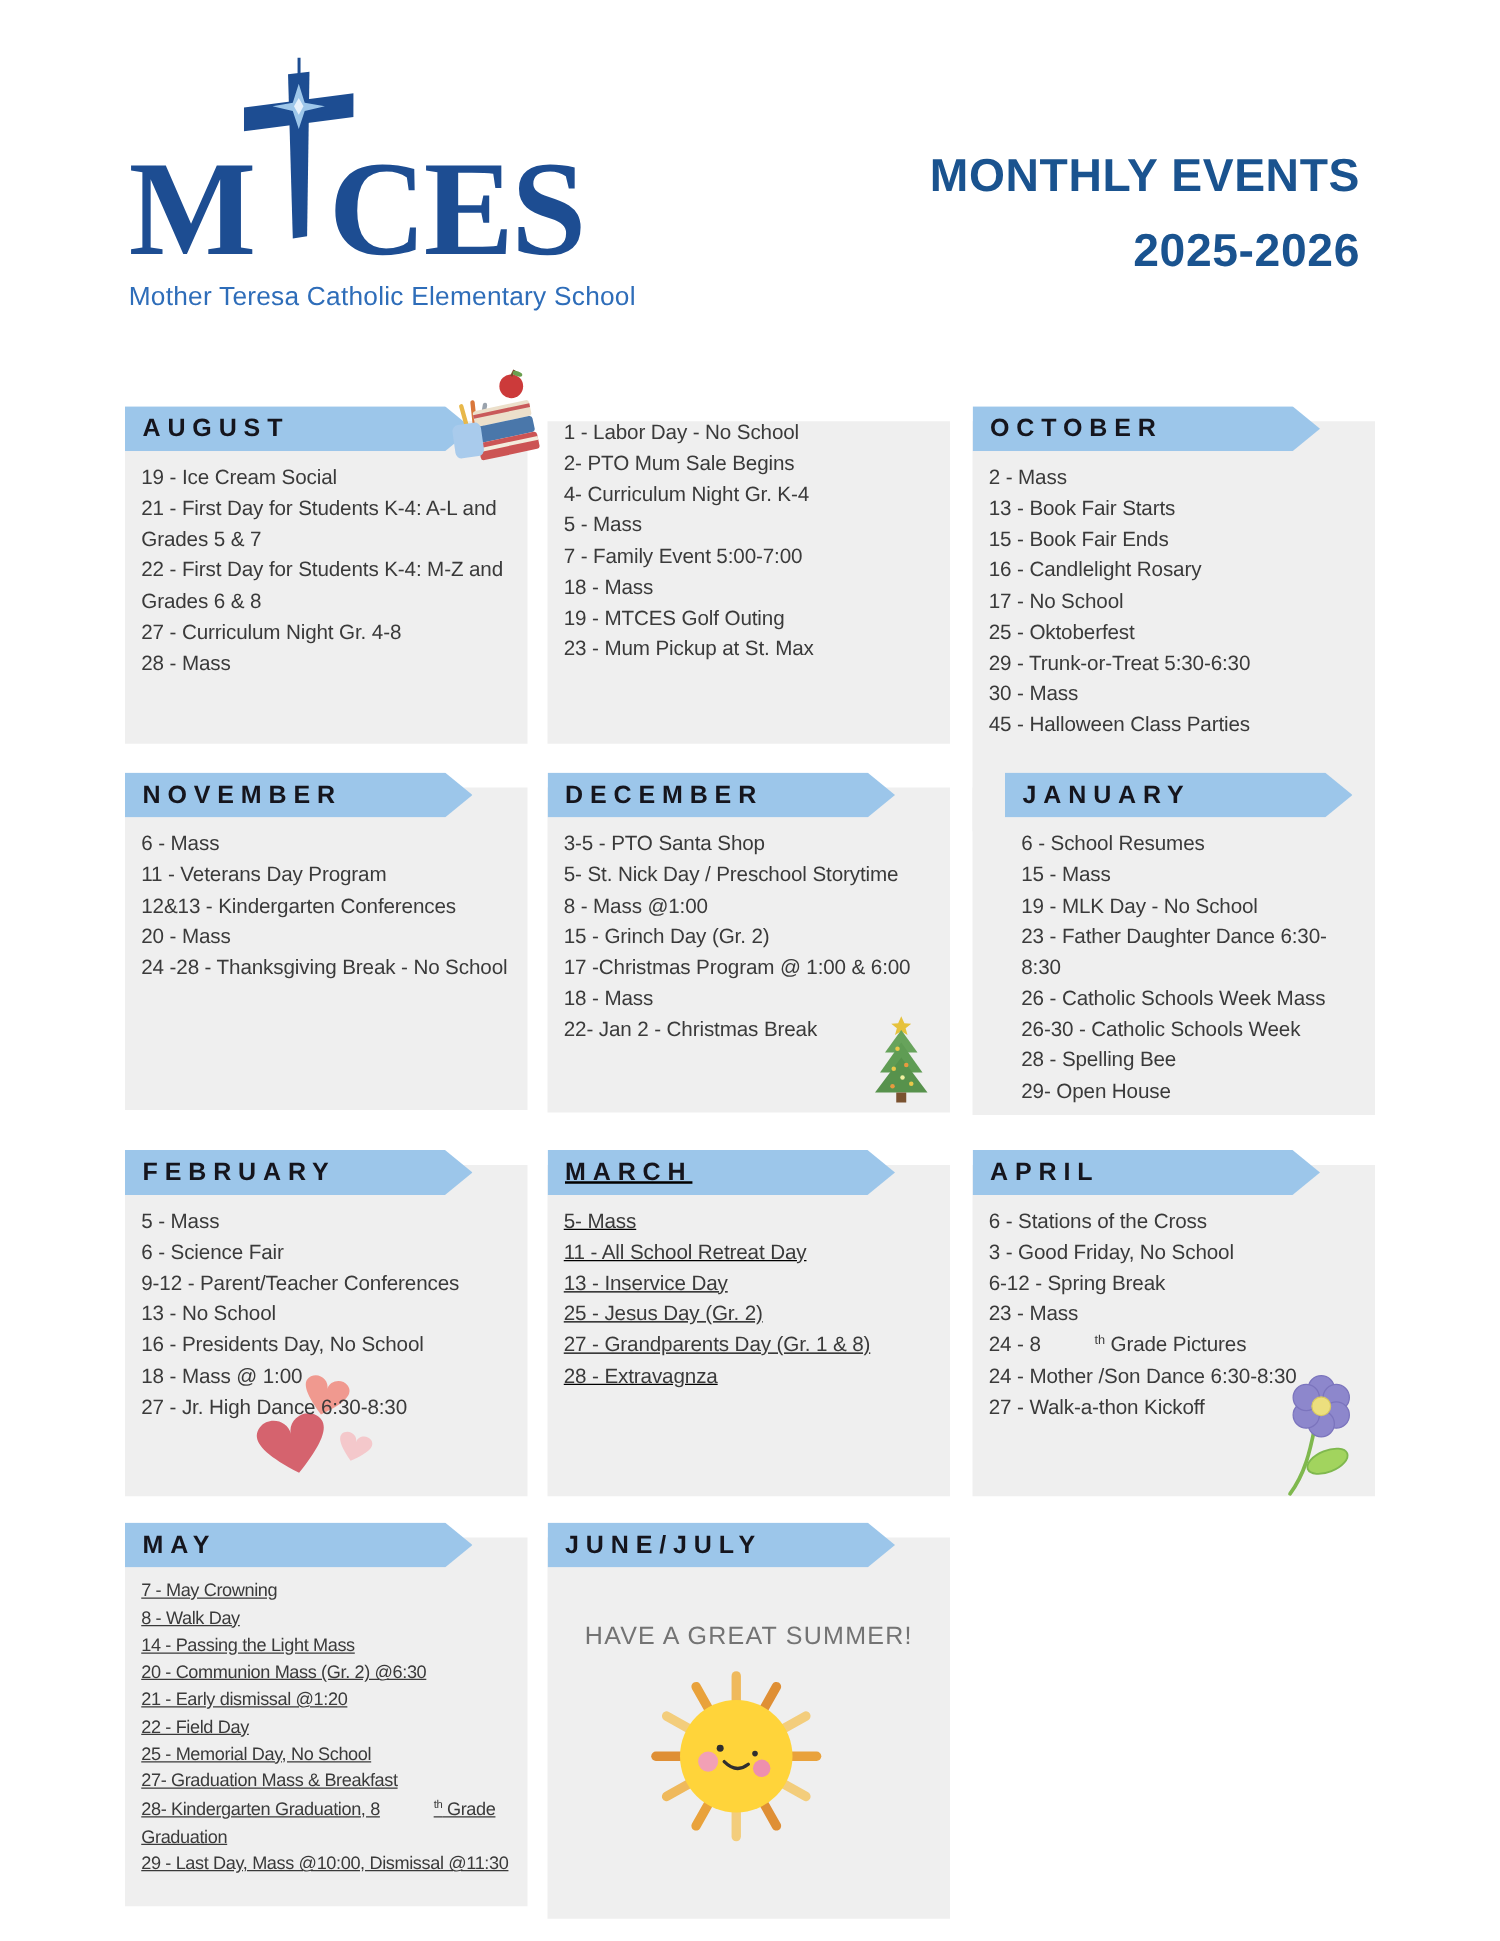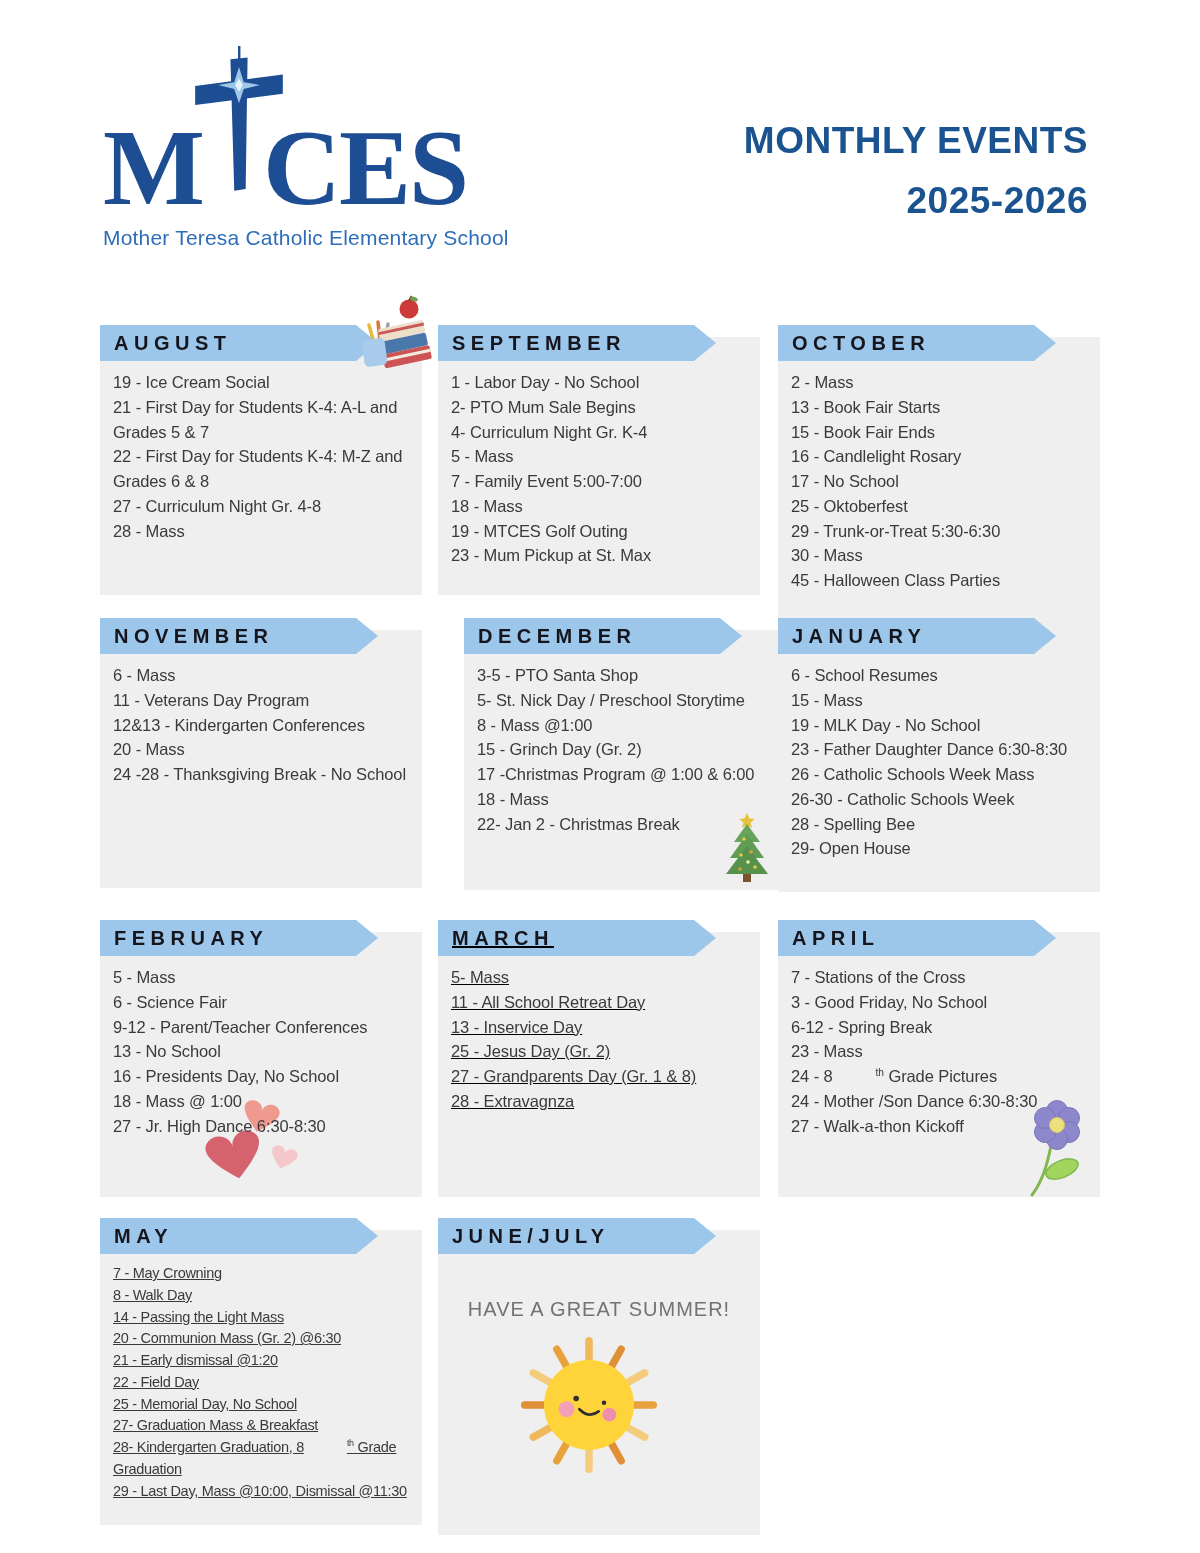--- a/index.html
+++ b/index.html
@@ -44,22 +44,22 @@
   .event-line sup{font-size:0.62em;margin-left:43px;}
   .card-may .events{font-size:14.5px;letter-spacing:-0.3px;line-height:1.5;text-decoration:underline;}
   .summer-msg{position:relative;z-index:1;text-align:center;margin-top:44px;font-size:20px;
     letter-spacing:1px;color:#737373;}
 
   
   .card-aug{left:100px;top:325px;height:270px;}
   .card-sep{left:438px;top:325px;height:270px;}
   .card-oct{left:778px;top:325px;height:340px;}
   .card-nov{left:100px;top:618px;height:270px;}
-  .card-dec{left:464px;top:618px;height:272px;}
-  .card-jan{left:778px;top:618px;height:274px;}
+  .card-dec{left:438px;top:618px;height:272px;}
+  .card-jan{left:778px;top:618px;height:274px;padding-left:26px;}
   .card-feb{left:100px;top:920px;height:277px;}
   .card-mar{left:438px;top:920px;height:277px;text-decoration:underline;}
   .card-apr{left:778px;top:920px;height:277px;}
   .card-may{left:100px;top:1218px;height:307px;}
   .card-jun{left:438px;top:1218px;height:317px;}
 
   
   .books-icon{position:absolute;right:-14px;top:-30px;width:76px;height:82px;z-index:2;}
   .tree-icon{position:absolute;right:12px;bottom:6px;width:54px;height:72px;z-index:1;}
   .hearts-icon{position:absolute;left:88px;top:168px;width:118px;height:102px;z-index:0;}
@@ -112,23 +112,20 @@
   <div class="events">
       <div class="event-line">19 - Ice Cream Social</div>
       <div class="event-line">21 - First Day for Students K-4: A-L and Grades 5 &amp; 7</div>
       <div class="event-line">22 - First Day for Students K-4: M-Z and Grades 6 &amp; 8</div>
       <div class="event-line">27 - Curriculum Night Gr. 4-8</div>
       <div class="event-line">28 - Mass</div>
     </div>
 </section>
 
 <section class="month-card card-sep">
-  <div class="banner">
-    <span class="banner-label">SEPTEMBER</span>
-  </div>
   <div class="events">
       <div class="event-line">1 - Labor Day - No School</div>
       <div class="event-line">2- PTO Mum Sale Begins</div>
       <div class="event-line">4- Curriculum Night Gr. K-4</div>
       <div class="event-line">5 - Mass</div>
       <div class="event-line">7 - Family Event 5:00-7:00</div>
       <div class="event-line">18 - Mass</div>
       <div class="event-line">19 - MTCES Golf Outing</div>
       <div class="event-line">23 - Mum Pickup at St. Max</div>
     </div>
@@ -251,21 +248,21 @@
     <ellipse cx="42" cy="70" rx="17" ry="8.5" fill="#a2d45e" stroke="#7fb84e" stroke-width="1.5" transform="rotate(-22 42 70)"></ellipse>
     <circle cx="37" cy="12" r="10.5" fill="#8d87cc" stroke="#7b74bd" stroke-width="1"></circle>
     <circle cx="49" cy="19" r="10.5" fill="#8d87cc" stroke="#7b74bd" stroke-width="1"></circle>
     <circle cx="49" cy="33" r="10.5" fill="#8d87cc" stroke="#7b74bd" stroke-width="1"></circle>
     <circle cx="37" cy="40" r="10.5" fill="#8d87cc" stroke="#7b74bd" stroke-width="1"></circle>
     <circle cx="25" cy="33" r="10.5" fill="#8d87cc" stroke="#7b74bd" stroke-width="1"></circle>
     <circle cx="25" cy="19" r="10.5" fill="#8d87cc" stroke="#7b74bd" stroke-width="1"></circle>
     <circle cx="37" cy="26" r="7.5" fill="#ecdf7e" stroke="#d8c860" stroke-width="1"></circle>
   </svg>
   <div class="events">
-      <div class="event-line">7 - Stations of the Cross</div>
+      <div class="event-line">6 - Stations of the Cross</div>
       <div class="event-line">3 - Good Friday, No School</div>
       <div class="event-line">6-12 - Spring Break</div>
       <div class="event-line">23 - Mass</div>
       <div class="event-line">24 - 8<sup>th</sup> Grade Pictures</div>
       <div class="event-line">24 - Mother /Son Dance 6:30-8:30</div>
       <div class="event-line">27 - Walk-a-thon Kickoff</div>
     </div>
 </section>
 
 <section class="month-card card-may">

